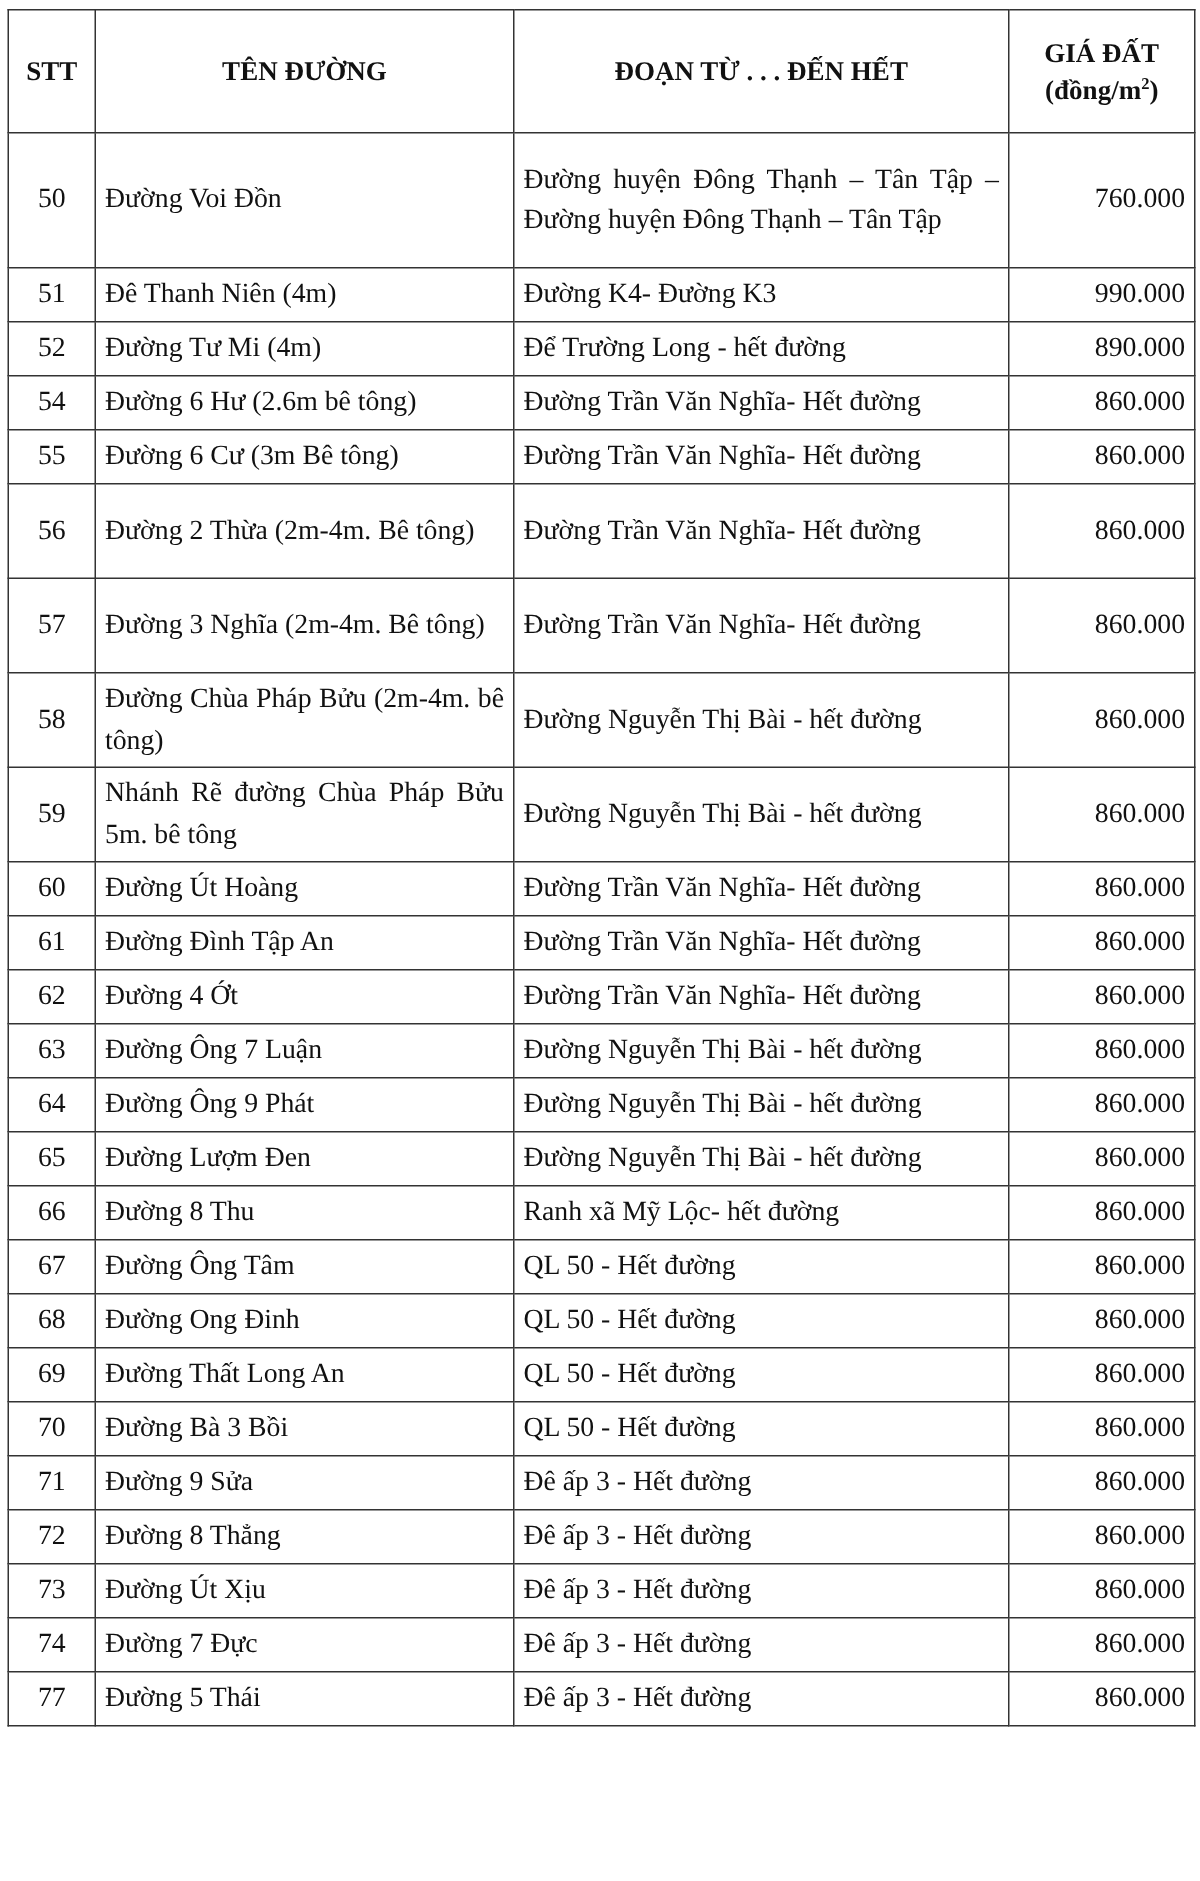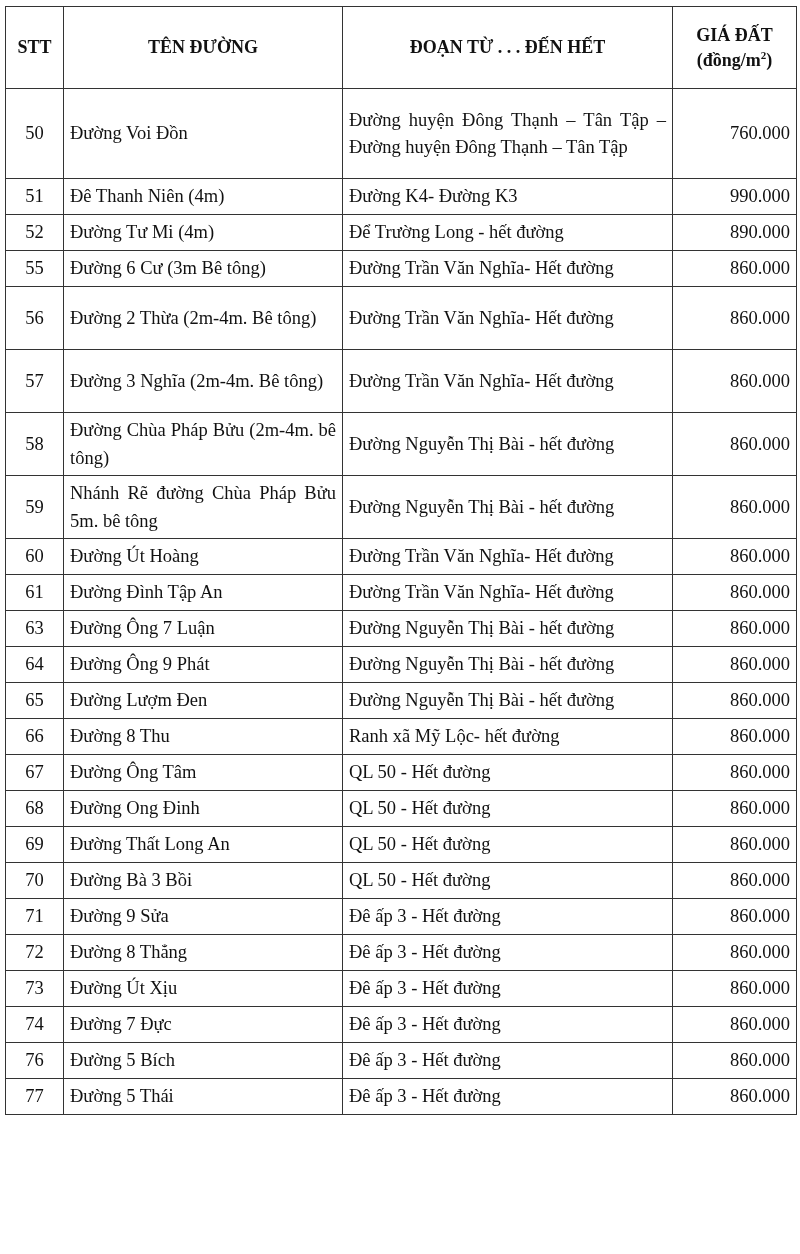--- a/index.html
+++ b/index.html
@@ -88,20 +88,26 @@
         <td class="seg">Đường K4- Đường K3</td>
         <td class="price">990.000</td>
       </tr>
       <tr class="r1">
         <td class="stt">52</td>
         <td class="name">Đường Tư Mi (4m)</td>
         <td class="seg">Để Trường Long - hết đường</td>
         <td class="price">890.000</td>
       </tr>
       <tr class="r1">
+        <td class="stt">54</td>
+        <td class="name">Đường 6 Hư (2.6m bê tông)</td>
+        <td class="seg">Đường Trần Văn Nghĩa- Hết đường</td>
+        <td class="price">860.000</td>
+      </tr>
+      <tr class="r1">
         <td class="stt">55</td>
         <td class="name">Đường  6 Cư (3m Bê tông)</td>
         <td class="seg">Đường Trần Văn Nghĩa- Hết đường</td>
         <td class="price">860.000</td>
       </tr>
       <tr class="r2">
         <td class="stt">56</td>
         <td class="name">Đường 2 Thừa (2m-4m. Bê tông)</td>
         <td class="seg">Đường Trần Văn Nghĩa- Hết đường</td>
         <td class="price">860.000</td>
@@ -126,20 +132,26 @@
       </tr>
       <tr class="r1">
         <td class="stt">60</td>
         <td class="name">Đường Út Hoàng</td>
         <td class="seg">Đường Trần Văn Nghĩa- Hết đường</td>
         <td class="price">860.000</td>
       </tr>
       <tr class="r1">
         <td class="stt">61</td>
         <td class="name">Đường Đình Tập An</td>
+        <td class="seg">Đường Trần Văn Nghĩa- Hết đường</td>
+        <td class="price">860.000</td>
+      </tr>
+      <tr class="r1">
+        <td class="stt">62</td>
+        <td class="name">Đường 4 Ớt</td>
         <td class="seg">Đường Trần Văn Nghĩa- Hết đường</td>
         <td class="price">860.000</td>
       </tr>
       <tr class="r1">
         <td class="stt">63</td>
         <td class="name">Đường Ông 7 Luận</td>
         <td class="seg">Đường Nguyễn Thị Bài - hết đường</td>
         <td class="price">860.000</td>
       </tr>
       <tr class="r1">
@@ -202,25 +214,19 @@
         <td class="seg">Đê ấp 3 - Hết đường</td>
         <td class="price">860.000</td>
       </tr>
       <tr class="r1">
         <td class="stt">74</td>
         <td class="name">Đường 7 Đực</td>
         <td class="seg">Đê ấp 3 - Hết đường</td>
         <td class="price">860.000</td>
       </tr>
       <tr class="r1">
-        <td class="stt">76</td>
-        <td class="name">Đường 5 Bích</td>
-        <td class="seg">Đê ấp 3 - Hết đường</td>
-        <td class="price">860.000</td>
-      </tr>
-      <tr class="r1">
         <td class="stt">77</td>
         <td class="name">Đường 5 Thái</td>
         <td class="seg">Đê ấp 3 - Hết đường</td>
         <td class="price">860.000</td>
       </tr>
     </tbody>
 </table>
 
 </body></html>

